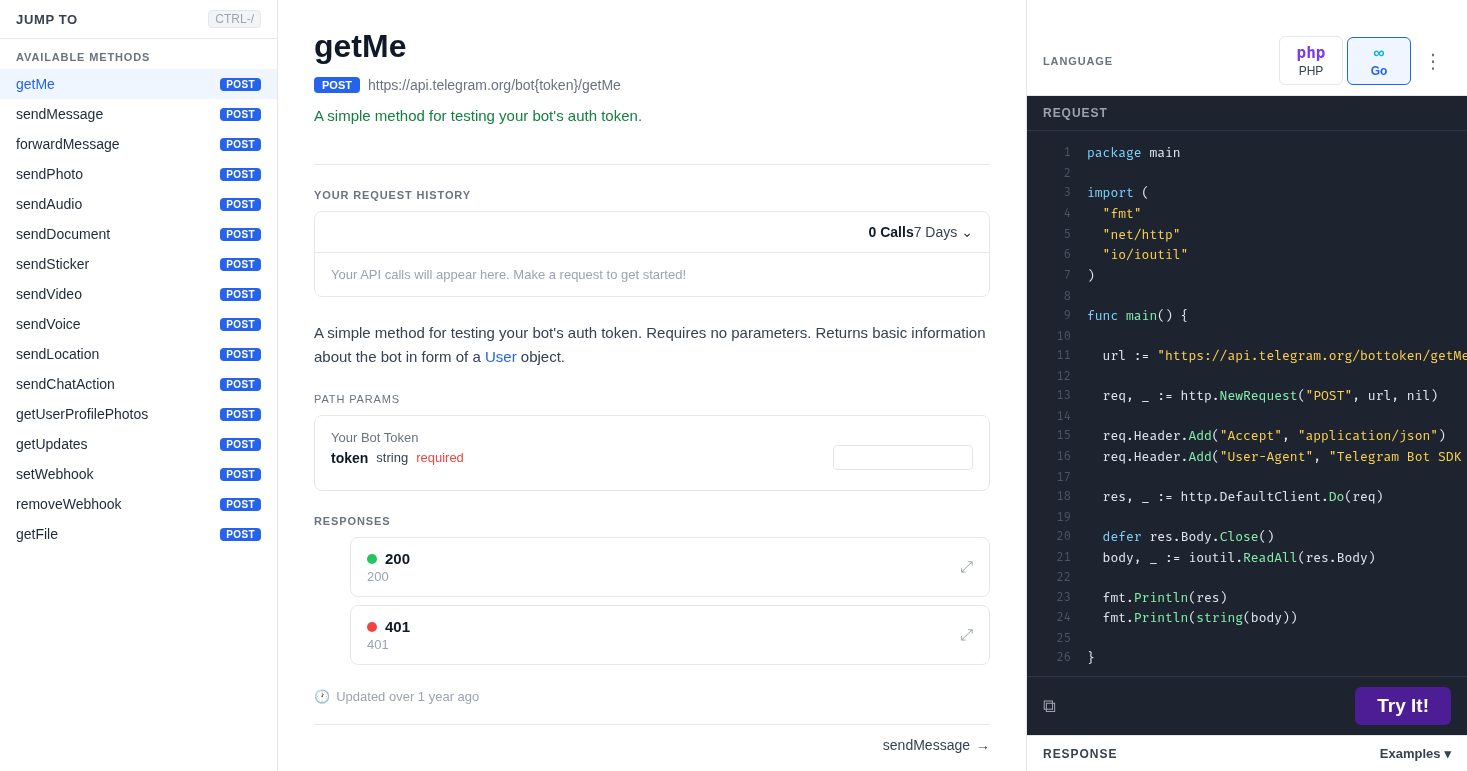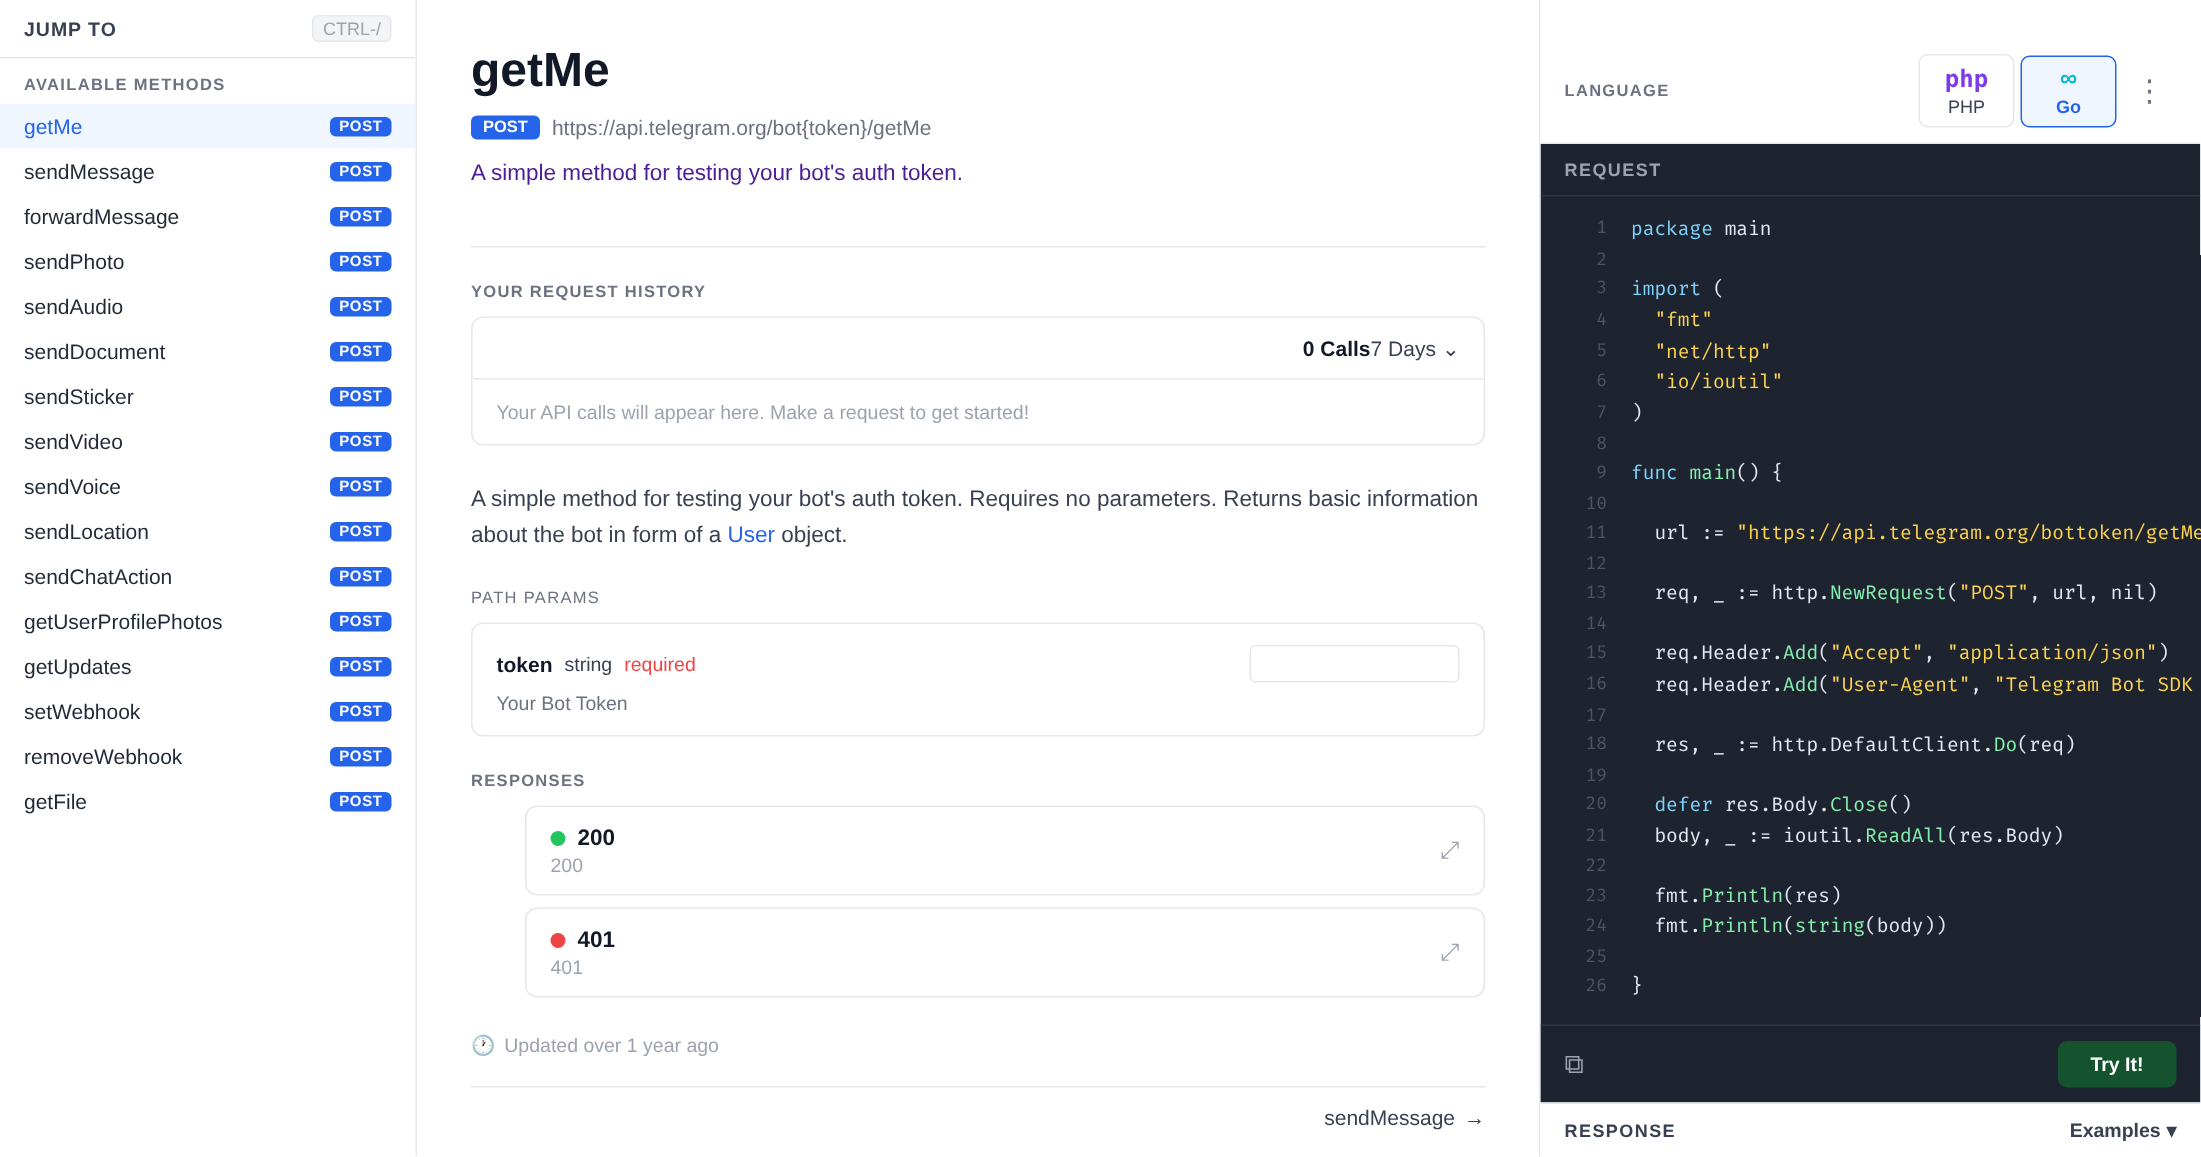--- a/index.html
+++ b/index.html
@@ -95,21 +95,21 @@
       font-size: 11px;
       font-weight: 700;
       border-radius: 4px;
       padding: 2px 8px;
     }
     #api-url {
       color: #6b7280;
       font-size: 14px;
     }
     #api-description {
-      color: #4c1d95;
+      color: #15803d;
       font-size: 15px;
       margin-bottom: 24px;
       padding-bottom: 40px;
       border-bottom: 1px solid #e5e7eb;
     }
     #request-history-section { margin-bottom: 24px; }
     #request-history-title {
       font-size: 11px;
       font-weight: 700;
       letter-spacing: 0.08em;
@@ -330,26 +330,26 @@
       background: #1e2330;
     }
     #copy-btn {
       background: transparent;
       border: none;
       cursor: pointer;
       color: #9ca3af;
       font-size: 18px;
     }
     #try-btn {
-      background: #14532d;
+      background: #4c1d95;
       color: #fff;
       border: none;
       border-radius: 6px;
       padding: 8px 22px;
-      font-size: 13px;
+      font-size: 19px;
       font-weight: 600;
       cursor: pointer;
     }
     #response-bar {
       display: flex;
       align-items: center;
       justify-content: space-between;
       padding: 10px 16px;
       border-top: 1px solid #e5e7eb;
       background: #fff;
@@ -474,29 +474,29 @@
     </div>
   </div>
 
   <div id="long-description">
     <span>A simple method for testing your bot's auth token. Requires no parameters. Returns basic information about the bot in form of a </span><a href="#">User</a><span> object.</span>
   </div>
 
   <div id="path-params-section">
     <div id="path-params-title">PATH PARAMS</div>
     <div id="token-param-box">
+      <div id="token-help">Your Bot Token</div>
       <div id="token-param-header">
         <div id="token-param-labels">
           <span id="token-name">token</span>
           <span id="token-type">string</span>
           <span id="token-required">required</span>
         </div>
         <input id="token-input" type="password" value="" style="">
       </div>
-      <div id="token-help">Your Bot Token</div>
     </div>
   </div>
 
   <div id="responses-section">
     <div id="responses-title">RESPONSES</div>
     <div id="responses-list">
         <div class="response-item">
     <div class="response-left">
       <div class="response-header">
         <span class="response-dot dot-green"></span>

